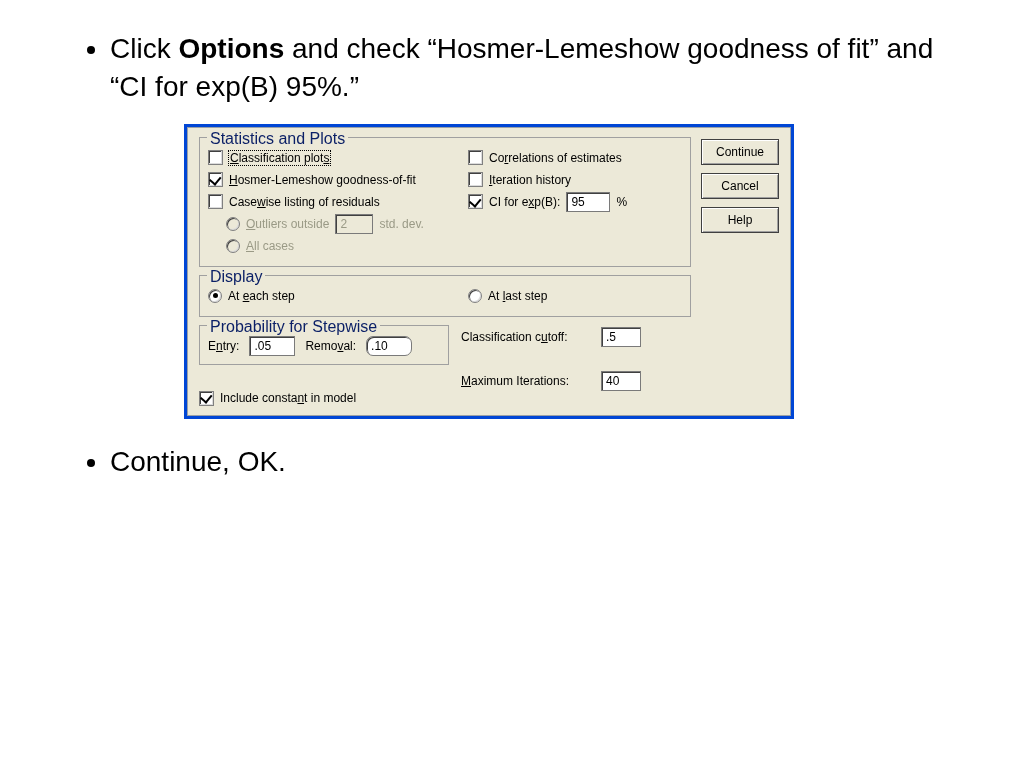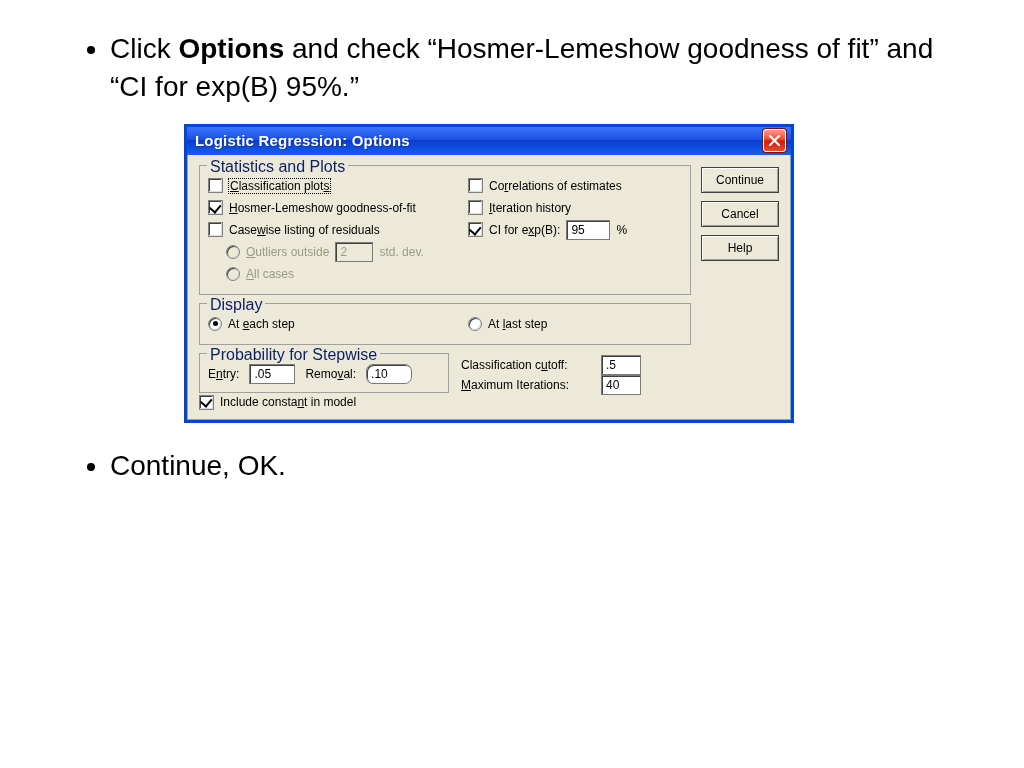--- a/index.html
+++ b/index.html
@@ -180,21 +180,21 @@
 
   .stepwise-row {
     display: flex;
     align-items: center;
     gap: 10px;
     padding-top: 2px;
   }
   .right-pairs {
     display: flex;
     flex-direction: column;
-    gap: 0;
+    gap: 24px;
     padding-left: 12px;
     padding-top: 2px;
   }
   .pair { display:flex; align-items:center; gap: 6px; justify-content: space-between; width: 180px;}
   .stepwise-and-right {
     display: flex;
     align-items: flex-start;
     gap: 0;
     margin-top: 8px;
   }
@@ -206,28 +206,20 @@
 
 <div class="slide">
   <ul class="slide-bullets">
     <li>
       <span>Click </span><span class="bold">Options</span><span> and check “Hosmer-Lemeshow goodness of fit” and “CI for exp(B) 95%.”</span>
     </li>
   </ul>
 
   <div class="dialog-wrap">
     <div class="dialog">
-      <div class="titlebar">
-        <span class="titlebar-title">Logistic Regression: Options</span>
-        <span class="close-btn">
-          <svg width="11" height="11" viewBox="0 0 11 11">
-              <path d="M1 1 L10 10 M10 1 L1 10" stroke="#ffffff" stroke-width="2.2" stroke-linecap="round"></path>
-            </svg>
-        </span>
-      </div>
       <div class="dialog-body">
         <div class="body-left">
 
           <div class="groupbox">
             <span class="legend">Statistics and Plots</span>
             <div class="col2">
               <div class="colA">
                 <div class="row">
                   <label class="chk">
                     <span class="chk-box"></span>

